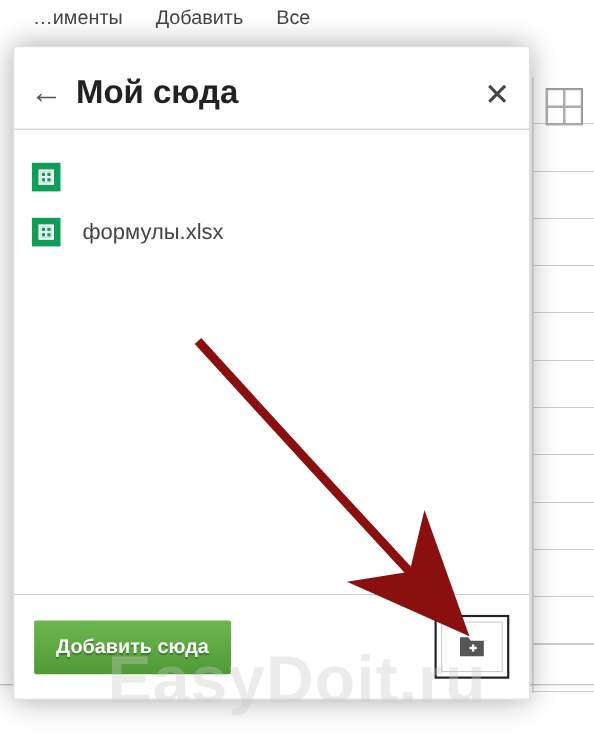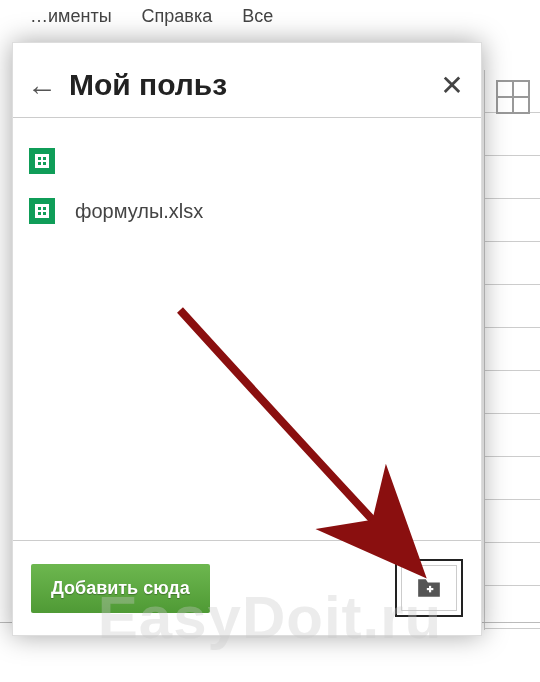--- a/index.html
+++ b/index.html
@@ -190,37 +190,37 @@
       font-family: Arial, sans-serif;
       white-space: nowrap;
       pointer-events: none;
     }
   </style>
 </head>
 <body>
 
 <div class="bg-menu">
   <span>…именты</span>
-  <span>Справка</span>
+  <span>Добавить</span>
   <span>Все</span>
 </div>
 
 <div class="bg-cells"></div>
 <div class="bg-grid-icon">
   <div></div>
     <div></div>
     <div></div>
     <div></div>
 </div>
 <div class="bg-bottom"></div>
 
 <div class="dialog">
   <div class="dialog-header">
     <span class="back-arrow">←</span>
-    <span class="dialog-title">Мой польз</span>
+    <span class="dialog-title">Мой сюда</span>
     <span class="close-x">✕</span>
   </div>
   <div class="divider"></div>
 
   <div class="file-list">
     <div class="file-item">
       <div class="sheet-icon">
         <div class="sheet-icon-inner">
             <div></div>
             <div></div>

